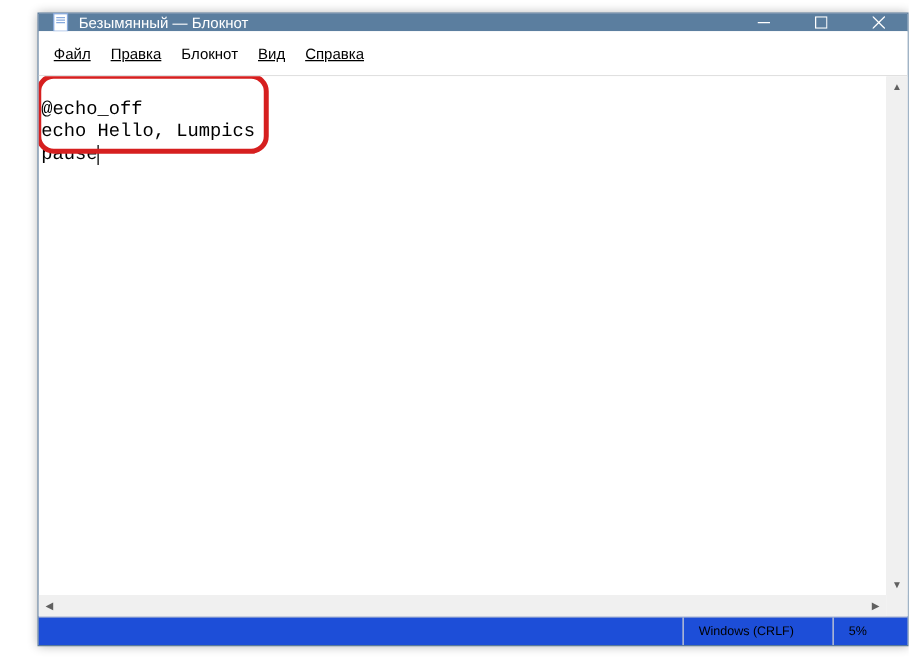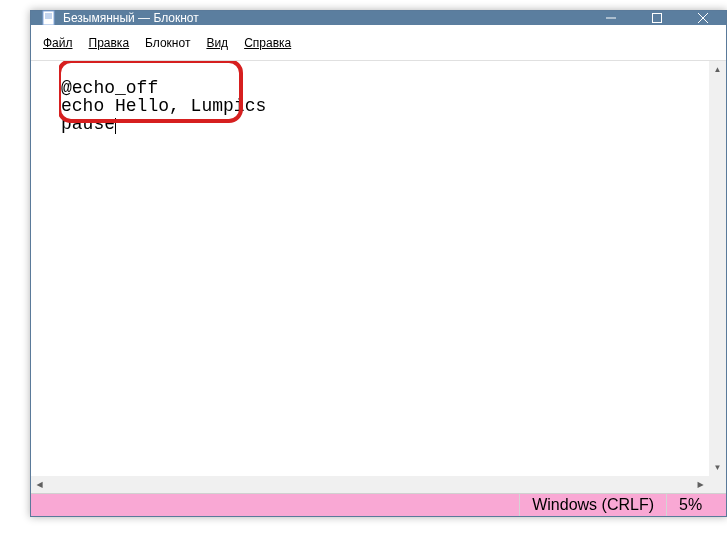--- a/index.html
+++ b/index.html
@@ -66,25 +66,24 @@
       flex: 1;
       position: relative;
       background: #fff;
       overflow: hidden;
     }
     .editor {
       position: absolute;
       top: 0; left: 0; right: 17px; bottom: 17px;
       padding: 0 2px;
       font-family: Consolas, 'Courier New', monospace;
-      font-size: 18px;
+      font-size: 15px;
       line-height: 18px;
       white-space: pre;
       overflow: hidden;
-      margin-left: 28px;
     }
     .highlight-box {
       position: absolute;
       top: -2px;
       left: -2px;
       width: 186px;
       height: 64px;
       border: 4px solid #d61f1f;
       border-radius: 14px;
       pointer-events: none;
@@ -124,25 +123,25 @@
       display: flex;
       align-items: center;
       justify-content: center;
       color: #606060;
       font-size: 8px;
     }
     .scroll-track-v { flex: 1; background: #f0f0f0; }
     .scroll-track-h { flex: 1; background: #f0f0f0; }
     .statusbar {
       height: 23px;
-      background: #f9a8d4;
+      background: #1d4ed8;
       border-top: 1px solid #d0d0d0;
       display: flex;
       align-items: flex-start;
-      font-size: 16px;
+      font-size: 10px;
       color: #000;
     }
     .status-spacer { flex: 1; }
     .status-cell {
       padding: 0 12px;
       border-left: 1px solid #d4d4d4;
       height: 100%;
       display: flex;
       align-items: center;
       min-width: 60px;

